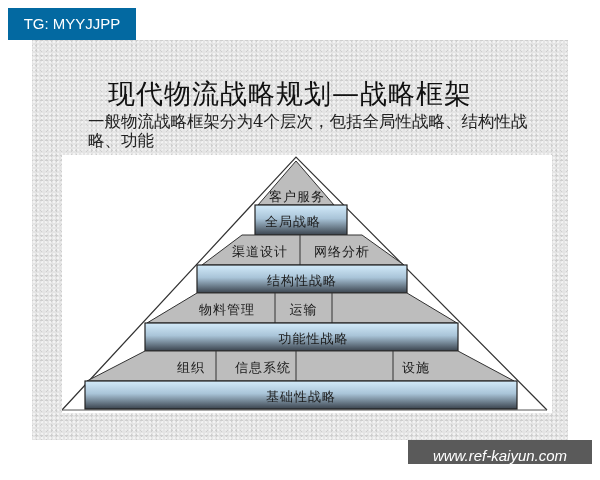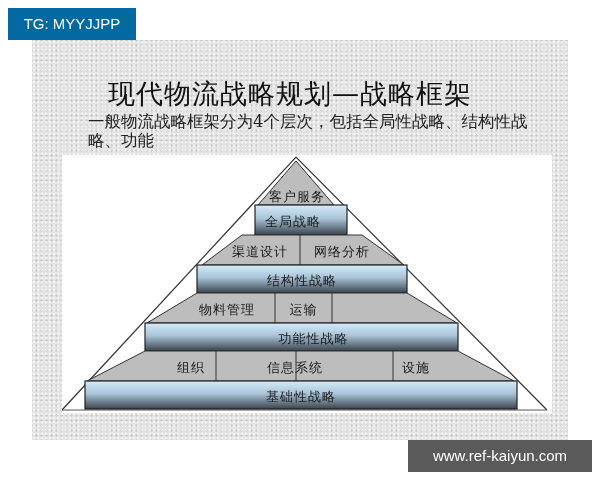--- a/index.html
+++ b/index.html
@@ -16,23 +16,23 @@
            font-size:27px; color:#111; letter-spacing:1px; white-space:nowrap; }
   .sub { position:absolute; left:88px; top:112px; width:470px; font-family:"DejaVu Serif", serif;
          font-size:16.5px; line-height:19px; color:#222; }
   .canvas { position:absolute; left:62px; top:155px; width:490px; height:258px; background:#fff; }
   svg { position:absolute; left:0; top:0; }
   .label { position:absolute; font-size:13px; color:#1a1a1a; text-align:center; white-space:nowrap;
            letter-spacing:1px; }
   .tag-tl { position:absolute; left:8px; top:8px; width:128px; height:32px; background:#0369a1;
             color:#fff; font-family:"Liberation Sans", sans-serif; font-size:15px;
             line-height:32px; text-align:center; }
-  .tag-br { position:absolute; left:408px; top:440px; width:184px; height:32px; background:#5a5a5a;
+  .tag-br { position:absolute; left:408px; top:440px; width:184px; height:24px; background:#5a5a5a;
             color:#fff; font-family:"Liberation Sans", sans-serif; font-size:15px;
-            line-height:32px; text-align:center; }
+            line-height:32px; text-align:center;font-style:italic; }
 </style>
 </head>
 <body>
 
 <div class="tag-tl">TG: MYYJJPP</div>
 
 <div class="slide"></div>
 
 <div class="title">现代物流战略规划—战略框架</div>
 <div class="sub">一般物流战略框架分为4个层次，包括全局性战略、结构性战略、功能</div>
@@ -78,18 +78,18 @@
 
   <div class="label" style="left:158px;top:88px;width:80px;">渠道设计</div>
   <div class="label" style="left:240px;top:88px;width:80px;">网络分析</div>
   <div class="label" style="left:135px;top:117px;width:210px;">结构性战略</div>
 
   <div class="label" style="left:120px;top:146px;width:90px;">物料管理</div>
   <div class="label" style="left:213px;top:146px;width:57px;">运输</div>
   <div class="label" style="left:83px;top:175px;width:337px;">功能性战略</div>
 
   <div class="label" style="left:104px;top:204px;width:50px;">组织</div>
-  <div class="label" style="left:156px;top:204px;width:90px;padding-left:32px;">信息系统</div>
+  <div class="label" style="left:156px;top:204px;width:90px;">信息系统</div>
   <div class="label" style="left:332px;top:204px;width:44px;">设施</div>
   <div class="label" style="left:23px;top:233px;width:432px;">基础性战略</div>
 </div>
 
 <div class="tag-br">www.ref-kaiyun.com</div>
 
 </body></html>

